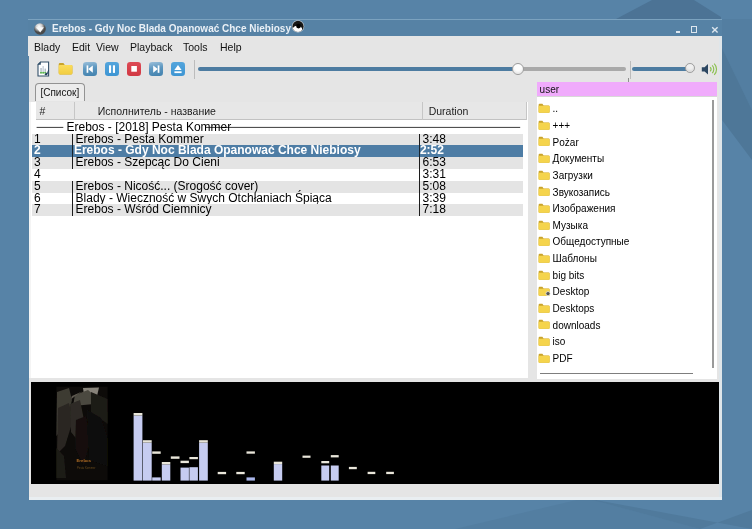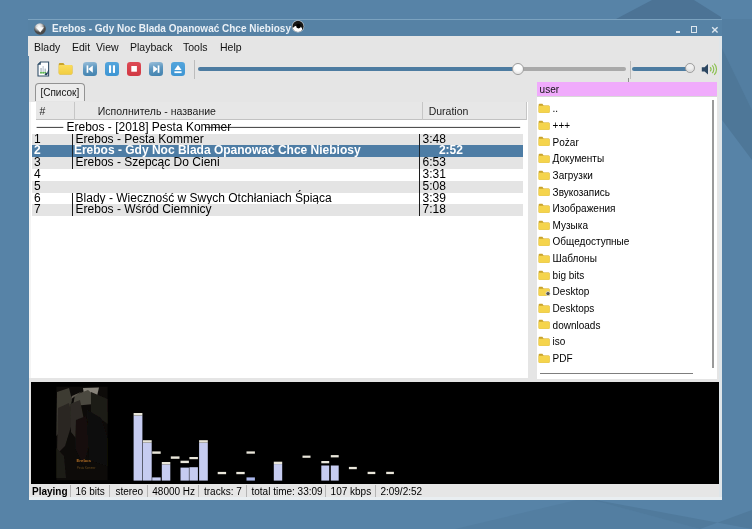--- a/index.html
+++ b/index.html
@@ -186,33 +186,34 @@
       <span class="abs" style="left:34.1px;top:0.9px">Erebos - [2018] Pesta Kommer</span>
     </div>
     <div class="prow gray" style="top:31.6px">
         <span class="cnum">1</span>
         <span class="cart">Erebos - Pesta Kommer</span>
         <span class="cdur">3:48</span>
       </div>
     <div class="prow sel" style="top:43.4px">
         <span class="cnum">2</span>
         <span class="cart" style="border-color:#16222c;padding-left:1.2px">Erebos - Gdy Noc Blada Opanować Chce Niebiosy</span>
-        <span class="cdur" style="border-color:#16222c;padding-left:19px">2:52</span>
+        <span class="cdur" style="border-color:#16222c;padding-left:0">2:52</span>
       </div>
     <div class="prow gray" style="top:55.2px">
         <span class="cnum">3</span>
         <span class="cart">Erebos - Szepcąc Do Cieni</span>
         <span class="cdur">6:53</span>
       </div>
     <div class="prow" style="top:67px">
         <span class="cnum">4</span>
         <span class="cdur">3:31</span>
       </div>
     <div class="prow gray" style="top:78.8px">
         <span class="cnum">5</span>
+        <span class="cart">Erebos - Nicość... (Srogość cover)</span>
         <span class="cdur">5:08</span>
       </div>
     <div class="prow" style="top:90.6px">
         <span class="cnum">6</span>
         <span class="cart">Blady - Wieczność w Swych Otchłaniach Śpiąca</span>
         <span class="cdur">3:39</span>
       </div>
     <div class="prow gray" style="top:102.4px">
         <span class="cnum">7</span>
         <span class="cart">Erebos - Wśród Ciemnicy</span>
@@ -376,37 +377,20 @@
         <rect x="271.5" y="73.6" width="8" height="2.2"></rect>
         <rect x="290.3" y="79" width="7.9" height="2.3"></rect>
         <rect x="299.8" y="73.1" width="7.9" height="2.3"></rect>
         <rect x="317.9" y="84.9" width="7.9" height="2.3"></rect>
         <rect x="336.6" y="89.8" width="7.7" height="2.3"></rect>
         <rect x="355.2" y="89.8" width="7.7" height="2.3"></rect>
       </g>
     </svg>
   </div>
 
-  <div id="status">
-    <span style="left:2.6px;font-weight:bold">Playing</span>
-      <i style="left:40.8px"></i>
-    <span style="left:46px">16 bits</span>
-      <i style="left:79.8px"></i>
-    <span style="left:86px">stereo</span>
-      <i style="left:117.4px"></i>
-    <span style="left:122.9px">48000 Hz</span>
-      <i style="left:169px"></i>
-    <span style="left:174.6px">tracks: 7</span>
-      <i style="left:216.5px"></i>
-    <span style="left:222.1px">total time: 33:09</span>
-      <i style="left:295.9px"></i>
-    <span style="left:301.2px">107 kbps</span>
-      <i style="left:345.9px"></i>
-    <span style="left:351px">2:09/2:52</span>
-  </div>
 
   <div class="abs" style="right:0;top:17.4px;width:3px;bottom:0;background:#dfe6ea"></div>
   <div class="abs" style="left:1.4px;right:0;bottom:0;height:2.8px;background:#e9eef1"></div>
 </div>
 
 <svg width="0" height="0" style="position:absolute">
     <defs>
   <g id="fldr">
         <path d="M0.6 1.9 Q0.6 0.8 1.6 0.8 H4.4 L5.6 2.4 H10.6 Q11.6 2.4 11.6 3.4 V8.8 Q11.6 9.8 10.6 9.8 H1.6 Q0.6 9.8 0.6 8.8 Z" fill="#c9a42c"></path>
         <rect x="0.6" y="2.7" width="11" height="7.1" rx="0.9" fill="#f5d44c"></rect>

